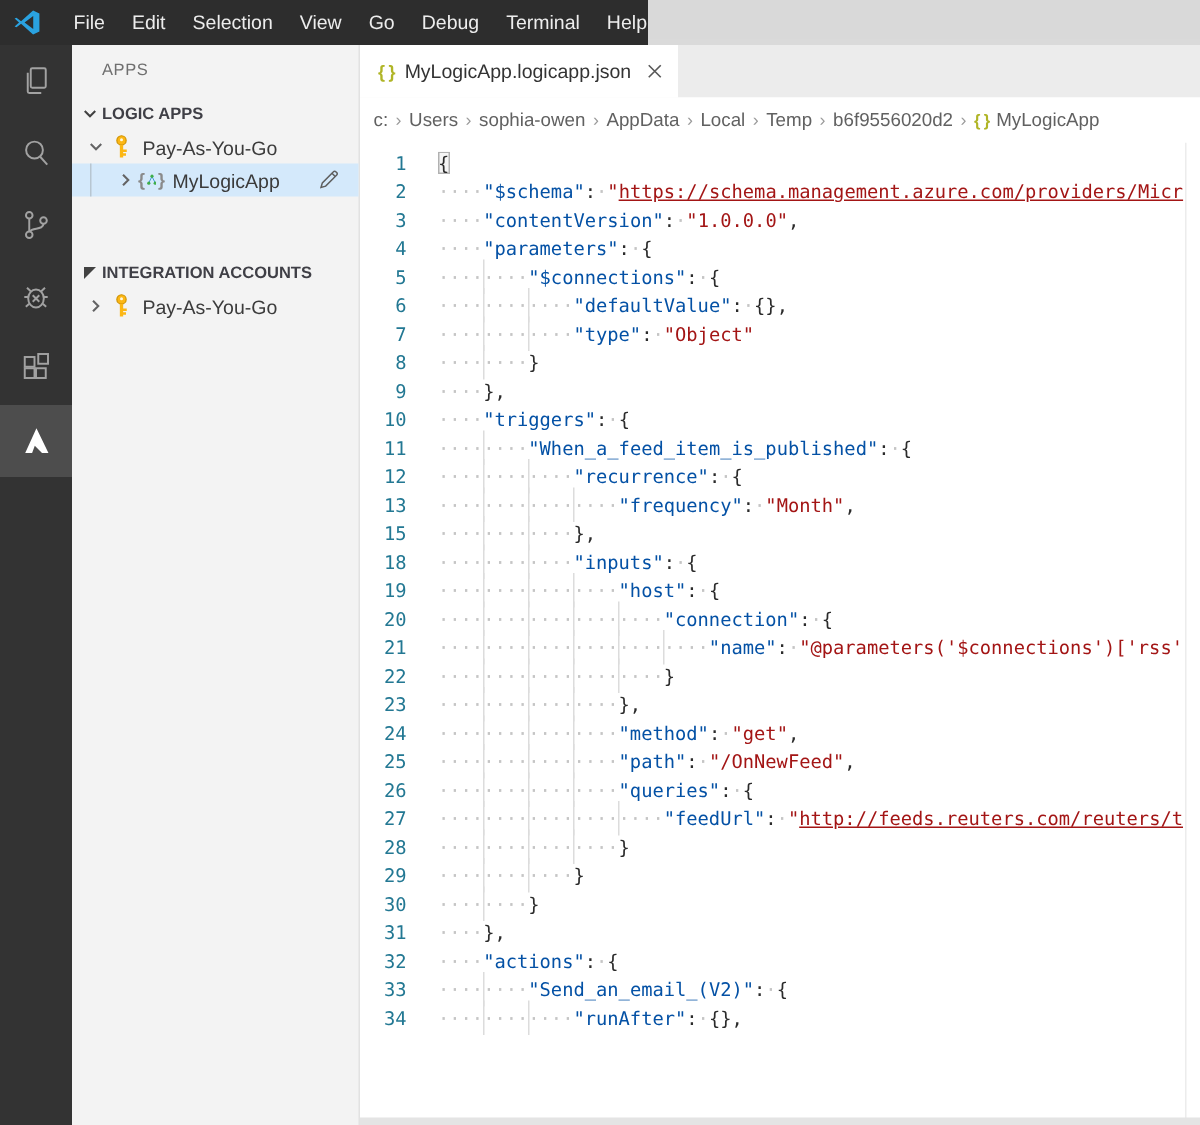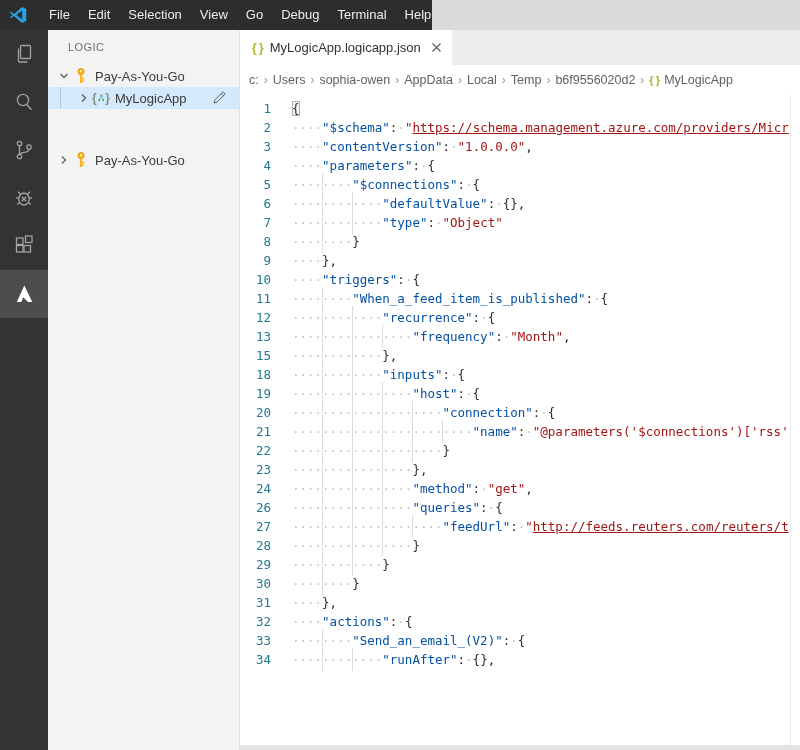--- a/index.html
+++ b/index.html
@@ -134,22 +134,30 @@
           </svg>
       </div>
       <div class="ab-item active">
         <svg width="24" height="24" viewBox="0 0 24 24">
             <path d="M12.3 3.5 L4.8 20 H9.4 L11.2 15.2 L16 20 H20.3 Z" fill="#ffffff" stroke="none"></path>
           </svg>
       </div>
     </div>
 
     <div class="sidebar">
-      <div class="sb-title">LOGIC</div>
-
+      <div class="sb-title">APPS</div>
+
+      <div class="sb-section-header">
+        <span class="tw">
+          <svg width="10" height="10" viewBox="0 0 10 10" style="stroke:#424242;fill:none;stroke-width:1.4">
+              <path d="M1.5 3 L5 6.5 L8.5 3"></path>
+            </svg>
+        </span>
+        <span>LOGIC APPS</span>
+      </div>
 
       <div class="row" style="padding-left:8px;">
         <span class="chev">
           <svg width="10" height="10" viewBox="0 0 10 10">
               <path d="M1.5 3 L5 6.5 L8.5 3"></path>
             </svg>
         </span>
         <span class="row-icon">
           <svg width="14" height="16" viewBox="0 0 14 16">
               <circle cx="7" cy="3.6" r="3.1" fill="#fcb714" stroke="#cf9200" stroke-width="0.8"></circle>
@@ -178,20 +186,26 @@
         <span class="edit-pencil">
           <svg width="15" height="15" viewBox="0 0 15 15" style="stroke:#5f5f5f;fill:none;stroke-width:1;">
               <path d="M2 13 L2.9 9.9 L10.3 2.5 A1.1 1.1 0 0 1 11.9 2.5 L12.5 3.1 A1.1 1.1 0 0 1 12.5 4.7 L5.1 12.1 Z"></path>
               <path d="M9.3 3.5 L11.5 5.7"></path>
             </svg>
         </span>
       </div>
 
       <div class="gap"></div>
 
+      <div class="sb-section-header">
+        <span class="tw">
+            <span class="tri-solid"></span>
+          </span>
+        <span>INTEGRATION ACCOUNTS</span>
+      </div>
 
       <div class="row" style="padding-left:8px;">
         <span class="chev">
           <svg width="10" height="10" viewBox="0 0 10 10">
               <path d="M3 1.5 L6.5 5 L3 8.5"></path>
             </svg>
         </span>
         <span class="row-icon">
           <svg width="14" height="16" viewBox="0 0 14 16">
               <circle cx="7" cy="3.6" r="3.1" fill="#fcb714" stroke="#cf9200" stroke-width="0.8"></circle>
@@ -251,20 +265,21 @@
           <div class="cline"><span class="gut">12</span><span class="lc"><span class="ind">····</span><span class="ind g">····</span><span class="ind g">····</span><span class="tok-key">"recurrence"</span><span class="tok-punct">:</span><span class="tok-ws">·</span><span class="tok-punct">{</span></span></div>
           <div class="cline"><span class="gut">13</span><span class="lc"><span class="ind">····</span><span class="ind g">····</span><span class="ind g">····</span><span class="ind g">····</span><span class="tok-key">"frequency"</span><span class="tok-punct">:</span><span class="tok-ws">·</span><span class="tok-str">"Month"</span><span class="tok-punct">,</span></span></div>
           <div class="cline"><span class="gut">15</span><span class="lc"><span class="ind">····</span><span class="ind g">····</span><span class="ind g">····</span><span class="tok-punct">},</span></span></div>
           <div class="cline"><span class="gut">18</span><span class="lc"><span class="ind">····</span><span class="ind g">····</span><span class="ind g">····</span><span class="tok-key">"inputs"</span><span class="tok-punct">:</span><span class="tok-ws">·</span><span class="tok-punct">{</span></span></div>
           <div class="cline"><span class="gut">19</span><span class="lc"><span class="ind">····</span><span class="ind g">····</span><span class="ind g">····</span><span class="ind g">····</span><span class="tok-key">"host"</span><span class="tok-punct">:</span><span class="tok-ws">·</span><span class="tok-punct">{</span></span></div>
           <div class="cline"><span class="gut">20</span><span class="lc"><span class="ind">····</span><span class="ind g">····</span><span class="ind g">····</span><span class="ind g">····</span><span class="ind g">····</span><span class="tok-key">"connection"</span><span class="tok-punct">:</span><span class="tok-ws">·</span><span class="tok-punct">{</span></span></div>
           <div class="cline"><span class="gut">21</span><span class="lc"><span class="ind">····</span><span class="ind g">····</span><span class="ind g">····</span><span class="ind g">····</span><span class="ind g">····</span><span class="ind g">····</span><span class="tok-key">"name"</span><span class="tok-punct">:</span><span class="tok-ws">·</span><span class="tok-str">"@parameters('$connections')['rss'</span></span></div>
           <div class="cline"><span class="gut">22</span><span class="lc"><span class="ind">····</span><span class="ind g">····</span><span class="ind g">····</span><span class="ind g">····</span><span class="ind g">····</span><span class="tok-punct">}</span></span></div>
           <div class="cline"><span class="gut">23</span><span class="lc"><span class="ind">····</span><span class="ind g">····</span><span class="ind g">····</span><span class="ind g">····</span><span class="tok-punct">},</span></span></div>
           <div class="cline"><span class="gut">24</span><span class="lc"><span class="ind">····</span><span class="ind g">····</span><span class="ind g">····</span><span class="ind g">····</span><span class="tok-key">"method"</span><span class="tok-punct">:</span><span class="tok-ws">·</span><span class="tok-str">"get"</span><span class="tok-punct">,</span></span></div>
+          <div class="cline"><span class="gut">25</span><span class="lc"><span class="ind">····</span><span class="ind g">····</span><span class="ind g">····</span><span class="ind g">····</span><span class="tok-key">"path"</span><span class="tok-punct">:</span><span class="tok-ws">·</span><span class="tok-str">"/OnNewFeed"</span><span class="tok-punct">,</span></span></div>
           <div class="cline"><span class="gut">26</span><span class="lc"><span class="ind">····</span><span class="ind g">····</span><span class="ind g">····</span><span class="ind g">····</span><span class="tok-key">"queries"</span><span class="tok-punct">:</span><span class="tok-ws">·</span><span class="tok-punct">{</span></span></div>
           <div class="cline"><span class="gut">27</span><span class="lc"><span class="ind">····</span><span class="ind g">····</span><span class="ind g">····</span><span class="ind g">····</span><span class="ind g">····</span><span class="tok-key">"feedUrl"</span><span class="tok-punct">:</span><span class="tok-ws">·</span><span class="tok-str">"</span><span class="tok-link">http://feeds.reuters.com/reuters/t</span></span></div>
           <div class="cline"><span class="gut">28</span><span class="lc"><span class="ind">····</span><span class="ind g">····</span><span class="ind g">····</span><span class="ind g">····</span><span class="tok-punct">}</span></span></div>
           <div class="cline"><span class="gut">29</span><span class="lc"><span class="ind">····</span><span class="ind g">····</span><span class="ind g">····</span><span class="tok-punct">}</span></span></div>
           <div class="cline"><span class="gut">30</span><span class="lc"><span class="ind">····</span><span class="ind g">····</span><span class="tok-punct">}</span></span></div>
           <div class="cline"><span class="gut">31</span><span class="lc"><span class="ind">····</span><span class="tok-punct">},</span></span></div>
           <div class="cline"><span class="gut">32</span><span class="lc"><span class="ind">····</span><span class="tok-key">"actions"</span><span class="tok-punct">:</span><span class="tok-ws">·</span><span class="tok-punct">{</span></span></div>
           <div class="cline"><span class="gut">33</span><span class="lc"><span class="ind">····</span><span class="ind g">····</span><span class="tok-key">"Send_an_email_(V2)"</span><span class="tok-punct">:</span><span class="tok-ws">·</span><span class="tok-punct">{</span></span></div>
           <div class="cline"><span class="gut">34</span><span class="lc"><span class="ind">····</span><span class="ind g">····</span><span class="ind g">····</span><span class="tok-key">"runAfter"</span><span class="tok-punct">:</span><span class="tok-ws">·</span><span class="tok-punct">{},</span></span></div>
           <div class="hscrollbar"></div>

